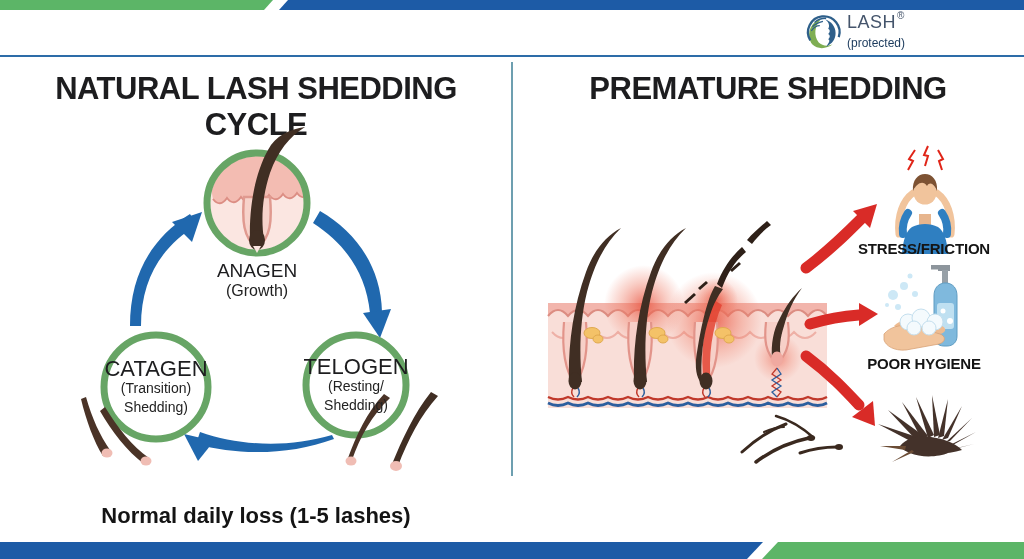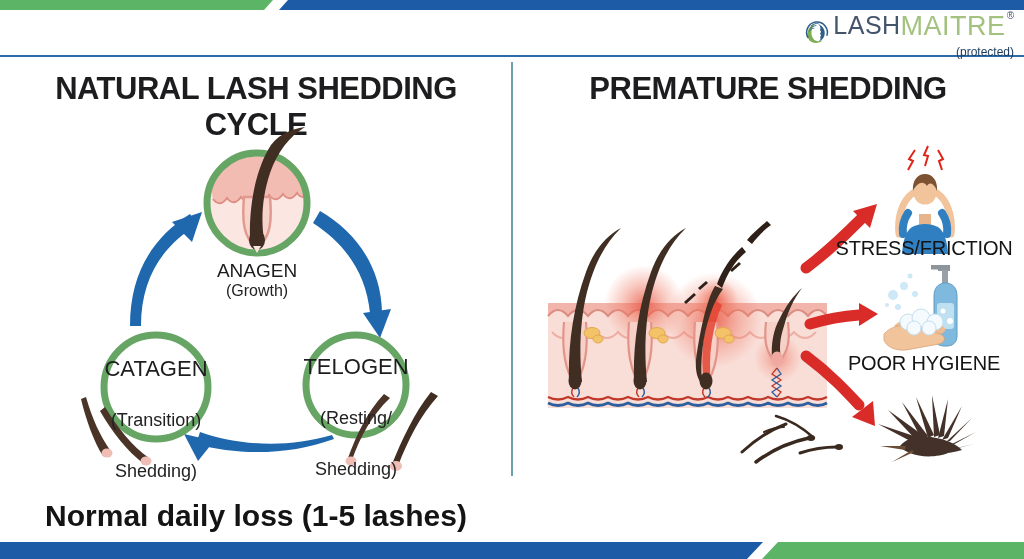--- a/index.html
+++ b/index.html
@@ -12,42 +12,42 @@
     clip-path:polygon(288px 0,100% 0,100% 100%,279px 100%);}
   .bottombar-blue{left:0;top:542px;width:1024px;height:17px;background:#1d5ba6;
     clip-path:polygon(0 0,763px 0,747px 100%,0 100%);}
   .bottombar-green{left:0;top:542px;width:1024px;height:17px;background:#5cb567;
     clip-path:polygon(778px 0,100% 0,100% 100%,762px 100%);}
   .header-rule{left:0;top:55px;width:1024px;height:2px;background:#2d6ca8;}
   
   .logo{left:804px;top:13px;width:210px;height:42px;display:flex;align-items:flex-start;}
   .logo-text{margin-left:3px;line-height:1;white-space:nowrap;}
   .logo-row{display:flex;align-items:flex-start;}
-  .brand-lash{font-size:25px;font-weight:500;color:#44546b;letter-spacing:.5px;}
+  .brand-lash{font-size:18px;font-weight:500;color:#44546b;letter-spacing:.5px;}
   .brand-maitre{font-size:27px;font-weight:500;color:#a3c27f;letter-spacing:.5px;}
   .brand-reg{font-size:10px;color:#44546b;margin-left:1px;position:relative;top:-2px;}
   .brand-protected{font-size:12px;color:#1b3a5c;text-align:right;margin-top:6px;}
   
   .panel-title{top:71px;height:36px;line-height:36px;text-align:center;
     font-size:31px;font-weight:800;color:#1d1d1f;letter-spacing:-.5px;}
   .title-left{left:0;width:512px;}
   .title-right{left:512px;width:512px;}
   .divider{left:511px;top:62px;width:2px;height:414px;background:#6d9fb0;}
   
   .stage-label{position:absolute;transform:translateX(-50%);text-align:center;color:#1d1d1f;}
   .stage-name{font-size:19px;font-weight:400;line-height:21px;}
   .stage-sub{font-size:16px;font-weight:400;line-height:19px;color:#222;text-align:center;}
   .in-circle .stage-name{font-size:22px;}
-  .in-circle .stage-sub{font-size:18px;line-height:18.5px;margin-top:32px;}
+  .in-circle .stage-sub{font-size:14px;line-height:18.5px;}
   
   .cause-label{position:absolute;transform:translate(-50%,-50%);white-space:nowrap;
-    font-size:20px;font-weight:400;color:#141414;letter-spacing:-.2px;}
+    font-size:15px;font-weight:700;color:#141414;letter-spacing:-.2px;}
   
   .caption{top:500px;height:32px;line-height:32px;text-align:center;
-    font-size:30px;font-weight:700;color:#141414;}
+    font-size:22px;font-weight:700;color:#141414;}
   .caption-left{left:0;width:512px;}
   .caption-right{left:512px;width:512px;}
 </style>
 </head>
 <body>
 
 <div class="canvas">
 
   <div class="abs topbar-green"></div>
   <div class="abs topbar-blue"></div>
@@ -58,21 +58,20 @@
       <path d="M 8,30 C 2,22 5,9 16,6 C 10,12 9,22 14,28 C 17,31 22,32 27,30 C 22,34 13,35 8,30 Z" fill="#7fae52"></path>
       <path d="M 6,26 A 15,15 0 1 1 33,23" stroke="#2e5f8a" stroke-width="2.2" fill="none"></path>
       <path d="M 20,6 C 26,8 30,13 30,19 C 30,25 27,29 21,32 C 24,28 25,26 23,25 C 25,23 25,21 23,20 C 25,18 25,16 23,15 C 25,12 23,8 20,6 Z" fill="#2e5f8a"></path>
       <path d="M 10,9 C 13,6 17,5 21,5" stroke="#2e5f8a" stroke-width="1.3" fill="none"></path>
       <path d="M 8,13 C 11,10 14,9 18,8" stroke="#2e5f8a" stroke-width="1.2" fill="none"></path>
       <path d="M 7,17 C 9,14 12,12 15,12" stroke="#2e5f8a" stroke-width="1.1" fill="none"></path>
     </svg>
     <div class="logo-text">
       <div class="logo-row">
         <span class="brand-lash">LASH</span>
-          <span class="brand-maitre">MAITRE</span>
           <span class="brand-reg">®</span>
       </div>
       <div class="brand-protected">(protected)</div>
     </div>
   </div>
 
   <div class="abs panel-title title-left">NATURAL LASH SHEDDING CYCLE</div>
   <div class="abs panel-title title-right">PREMATURE SHEDDING</div>
   <div class="abs divider"></div>
 

